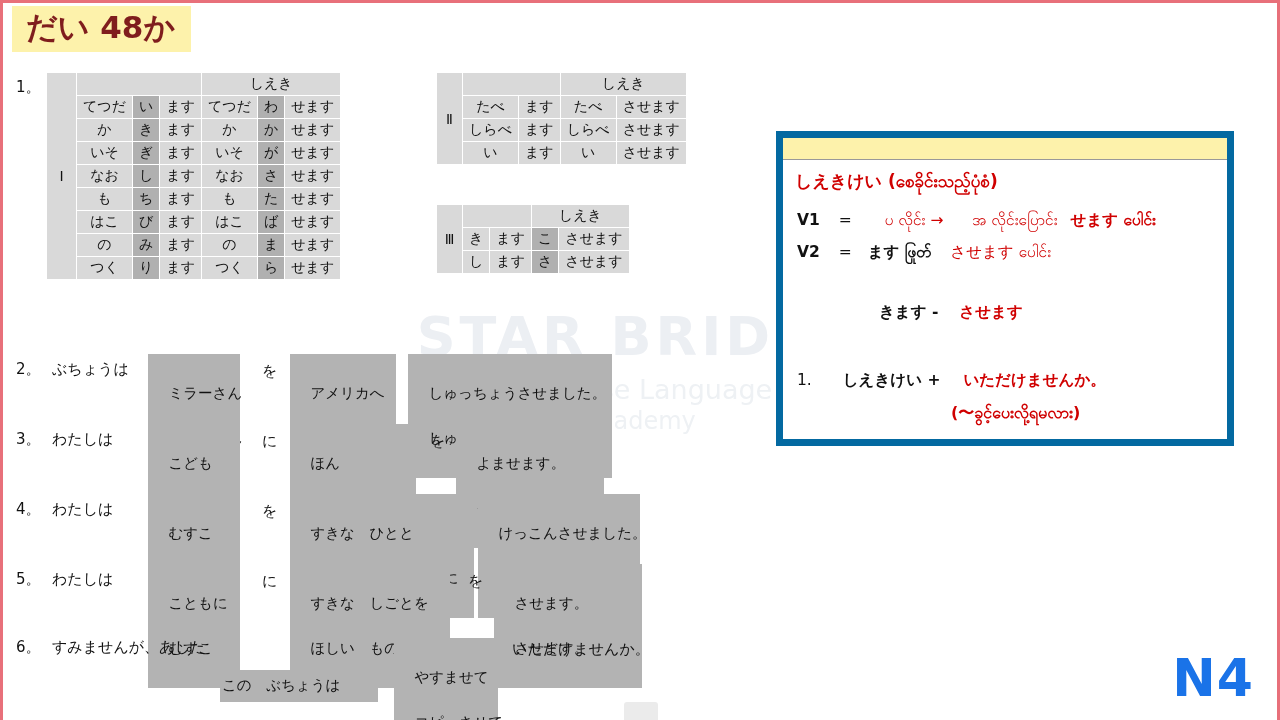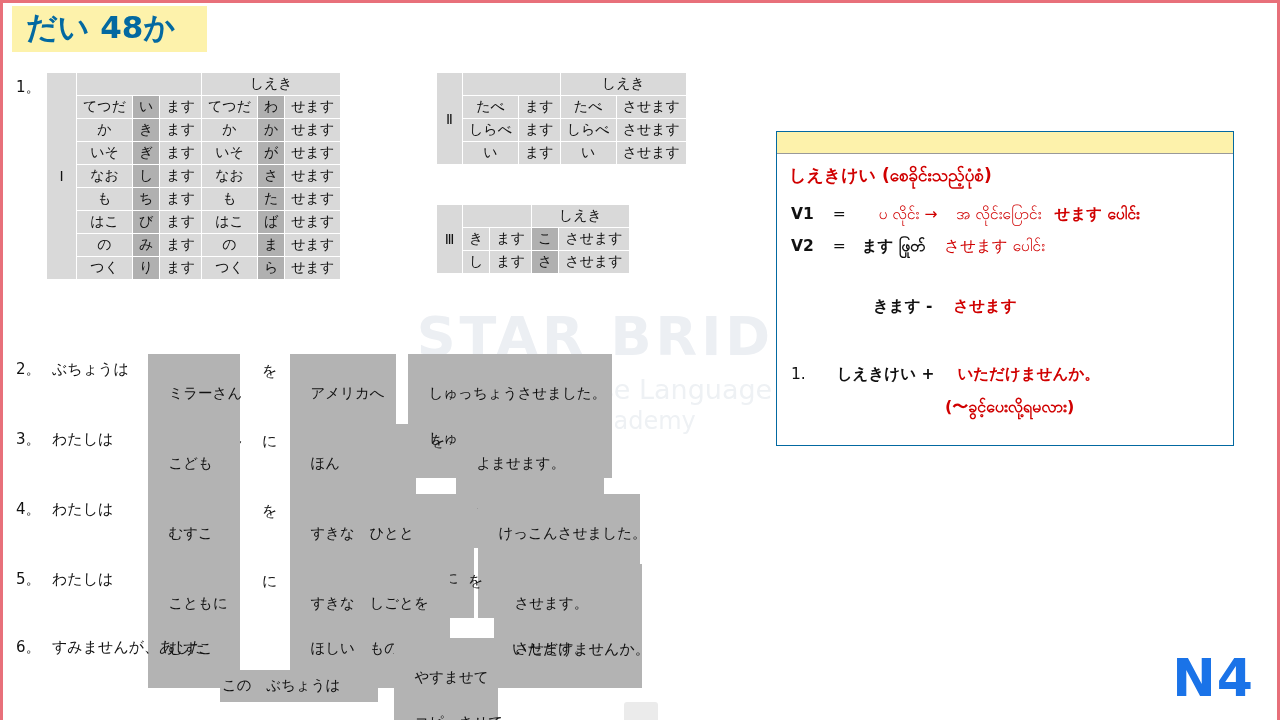--- a/index.html
+++ b/index.html
@@ -31,24 +31,24 @@
     font-size: 54px; font-weight: bold; letter-spacing: 4px;
     color: #eceff3;
   }
   .wm-sub { font-size: 27px; color: #eef1f4; margin-top: 6px; }
   .wm-sub2 { font-size: 24px; color: #eef1f4; margin-top: 2px; }
 
   .title-box {
     position: absolute;
     left: 12px; top: 6px;
     background: #fdf2ab;
-    padding: 4px 32px 6px 14px;
+    padding: 4px 16px 6px 14px;
     font-size: 31px;
     font-weight: bold;
-    color: #0369a1;
+    color: #7f1d1d;
     line-height: 1.15;
     z-index: 5;
   }
 
   
   .num {
     position: absolute;
     font-size: 15px;
     color: #111;
   }
@@ -87,21 +87,21 @@
   .ctable td.hl { background: #b0b0b0; }
   .ctable td.blank { background: #ffffff; border: 1px solid #ffffff; }
   .ctable td.hdr { background: #d9d9d9; font-size: 14px; }
 
   
   .panel {
     position: absolute;
     left: 776px; top: 131px;
     width: 458px; height: 315px;
     background: #ffffff;
-    border: 1px solid #0369a1;
+    border: 7px solid #0369a1;
   }
   .panel-head {
     height: 22px;
     background: #fdf2ab;
     border-bottom: 1px solid #999;
   }
   .panel-title {
     position: absolute;
     left: 12px; top: 32px;
     font-size: 17px;
@@ -350,21 +350,21 @@
   <div class="lbl" style="left:512px; top:640px;">いただけませんか。</div>
 
   <div class="panel">
     <div class="panel-head"></div>
     <div class="panel-title">しえきけい  (စေခိုင်းသည့်ပုံစံ)</div>
 
     <div class="vrow" style="left:14px; top:72px;">
       <span class="bold">V1</span>
       <span style="margin-left:14px;">=</span>
       <span class="red" style="margin-left:28px;">ပ လိုင်း →</span>
-      <span class="red" style="margin-left:14px;">အ  လိုင်းပြောင်း</span>
+      <span class="red" style="margin-left:24px;">အ  လိုင်းပြောင်း</span>
       <span class="red bold" style="margin-left:8px;">せます ပေါင်း</span>
     </div>
 
     <div class="vrow" style="left:14px; top:104px;">
       <span class="bold">V2</span>
       <span style="margin-left:14px;">=</span>
       <span class="bold" style="margin-left:11px;">ます   ဖြုတ်</span>
       <span class="red" style="margin-left:14px;">させます ပေါင်း</span>
     </div>
 

